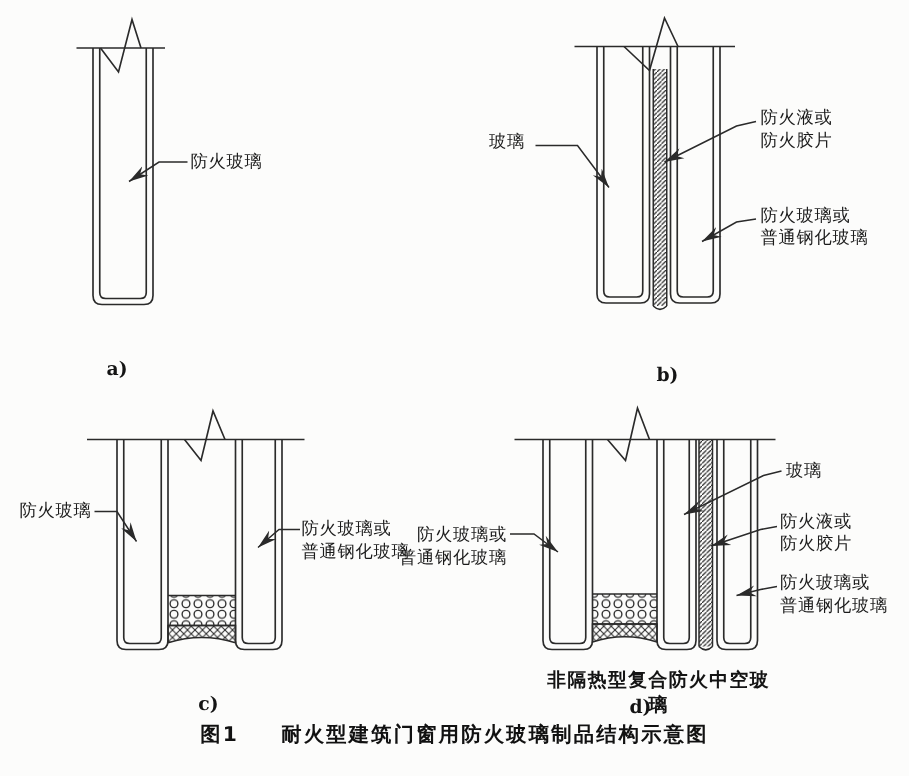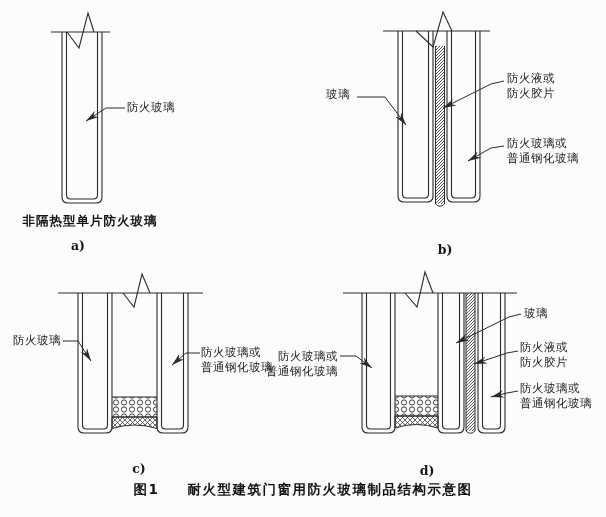--- a/index.html
+++ b/index.html
@@ -139,21 +139,20 @@
     </g>
     <g stroke="#2a2a2a" stroke-width="1" fill="none">
       <path d="M340,356 H356 L372,368" marker-end="url(#arr)"></path>
       <path d="M521,314 L509,317 L456,343" marker-end="url(#arr)"></path>
       <path d="M518,351 L507,353 L474,364" marker-end="url(#arr)"></path>
       <path d="M518,391 L507,393 L491,397" marker-end="url(#arr)"></path>
     </g>
   </svg>
 
   <div class="lbl" style="left:127px;top:100px;">防火玻璃</div>
-  <div class="cap" style="left:10px;width:160px;top:213px;">非隔热型单片防火玻璃</div>
   <div class="letter" style="left:58px;top:238px;">a)</div>
 
   <div class="lbl" style="left:326px;top:87px;">玻璃</div>
   <div class="lbl" style="left:507px;top:71px;">防火液或
 防火胶片</div>
   <div class="lbl" style="left:507px;top:136px;">防火玻璃或
 普通钢化玻璃</div>
   <div class="letter" style="left:425px;top:242px;">b)</div>
 
   <div class="lbl" style="left:13px;top:333px;">防火玻璃</div>
@@ -161,19 +160,20 @@
 普通钢化玻璃</div>
   <div class="letter" style="left:119px;top:461px;">c)</div>
 
   <div class="lbl right" style="left:248px;width:90px;top:349px;">防火玻璃或
 普通钢化玻璃</div>
   <div class="lbl" style="left:524px;top:306px;">玻璃</div>
   <div class="lbl" style="left:520px;top:340px;">防火液或
 防火胶片</div>
   <div class="lbl" style="left:520px;top:381px;">防火玻璃或
 普通钢化玻璃</div>
+  <div class="cap" style="left:359px;width:160px;top:445px;">非隔热型复合防火中空玻璃</div>
   <div class="letter" style="left:407px;top:463px;">d)</div>
 
   <div class="figcap">
     <span class="prefix">图1</span><span>耐火型建筑门窗用防火玻璃制品结构示意图</span>
   </div>
 
 </div>
 
 </body></html>

